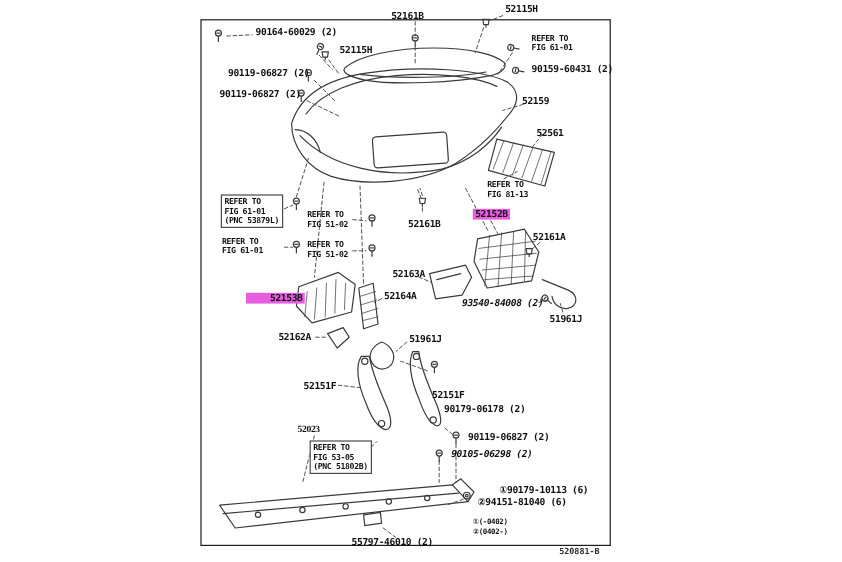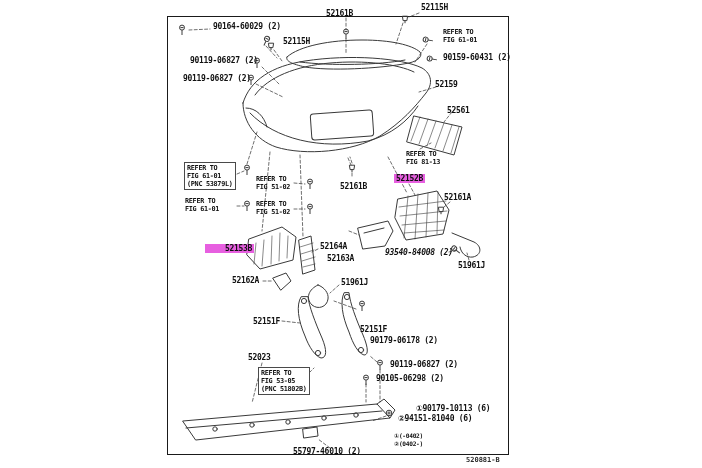--- a/index.html
+++ b/index.html
@@ -235,36 +235,36 @@
 (PNC 53879L)</div>
       <div class="lbl refer" style="left: 256px; top: 175px;">REFER TO
 FIG 51-02</div>
       <div class="lbl part" style="left: 340px; top: 182px;">52161B</div>
       <div class="lbl part hl" style="left: 394px; top: 174px;">52152B</div>
       <div class="lbl part" style="left: 444px; top: 193px;">52161A</div>
       <div class="lbl refer" style="left: 185px; top: 197px;">REFER TO
 FIG 61-01</div>
       <div class="lbl refer" style="left: 256px; top: 200px;">REFER TO
 FIG 51-02</div>
-      <div class="lbl part" style="left: 327px; top: 224px; margin-top: 30px;">52163A</div>
+      <div class="lbl part" style="left: 327px; top: 224px;">52163A</div>
       <div class="lbl part" style="left: 320px; top: 242px;">52164A</div>
       <div class="lbl part" style="left: 385px; top: 248px; font-style: italic;">93540-84008 (2)</div>
       <div class="lbl part hl" style="left: 205px; top: 244px; padding-left: 20px;">52153B</div>
       <div class="lbl part" style="left: 458px; top: 261px;">51961J</div>
       <div class="lbl part" style="left: 232px; top: 276px;">52162A</div>
       <div class="lbl part" style="left: 341px; top: 278px;">51961J</div>
       <div class="lbl part" style="left: 370px; top: 301px; margin-top: 35px;">90179-06178 (2)</div>
       <div class="lbl part" style="left: 253px; top: 317px;">52151F</div>
       <div class="lbl part" style="left: 360px; top: 325px;">52151F</div>
-      <div class="lbl part" style="left: 248px; top: 353px;">52023</div>
+      <div class="lbl part" style="left: 248px; top: 353px; font-family: Liberation Serif, serif;">52023</div>
       <div class="lbl refer boxed" style="left: 258px; top: 367px;">REFER TO
 FIG 53-05
 (PNC 51802B)</div>
       <div class="lbl part" style="left: 390px; top: 360px;">90119-06827 (2)</div>
-      <div class="lbl part" style="left: 376px; top: 374px;">90105-06298 (2)</div>
+      <div class="lbl part" style="left: 376px; top: 374px; font-style: italic;">90105-06298 (2)</div>
       <div class="lbl part" style="left: 416px; top: 404px;">①90179-10113 (6)</div>
       <div class="lbl part" style="left: 398px; top: 414px;">②94151-81040 (6)</div>
       <div class="lbl legend" style="left: 394px; top: 432px;">①(-0402)</div>
       <div class="lbl legend" style="left: 394px; top: 440px;">②(0402-)</div>
       <div class="lbl part" style="left: 293px; top: 447px;">55797-46010 (2)</div>
       <div class="lbl footer" style="left: 466px; top: 456px;">520881-B</div>
     </div>
 
 </div>
 

